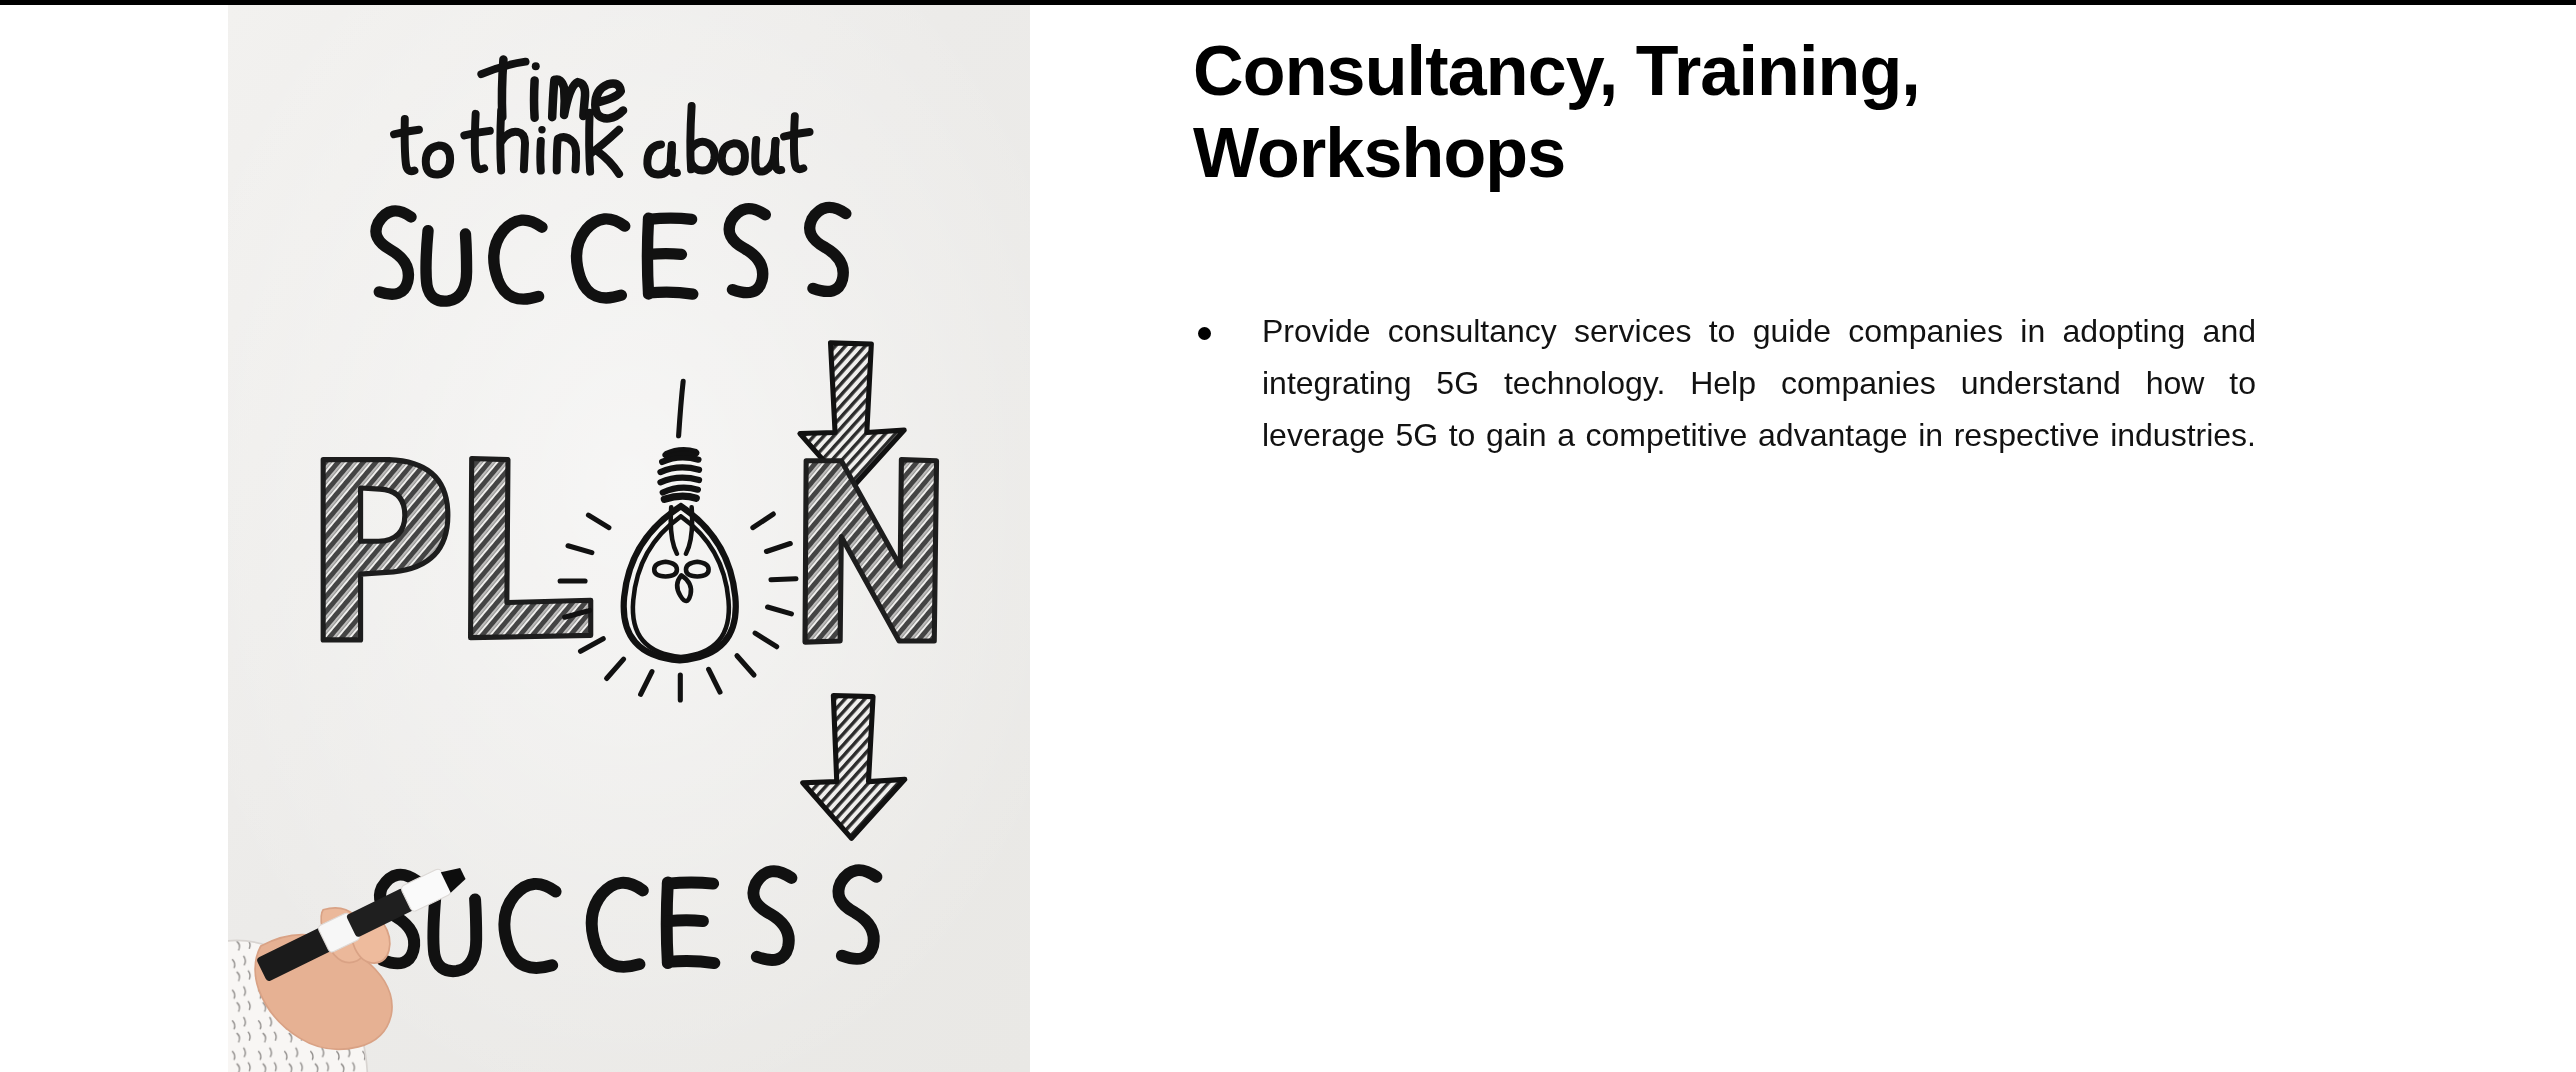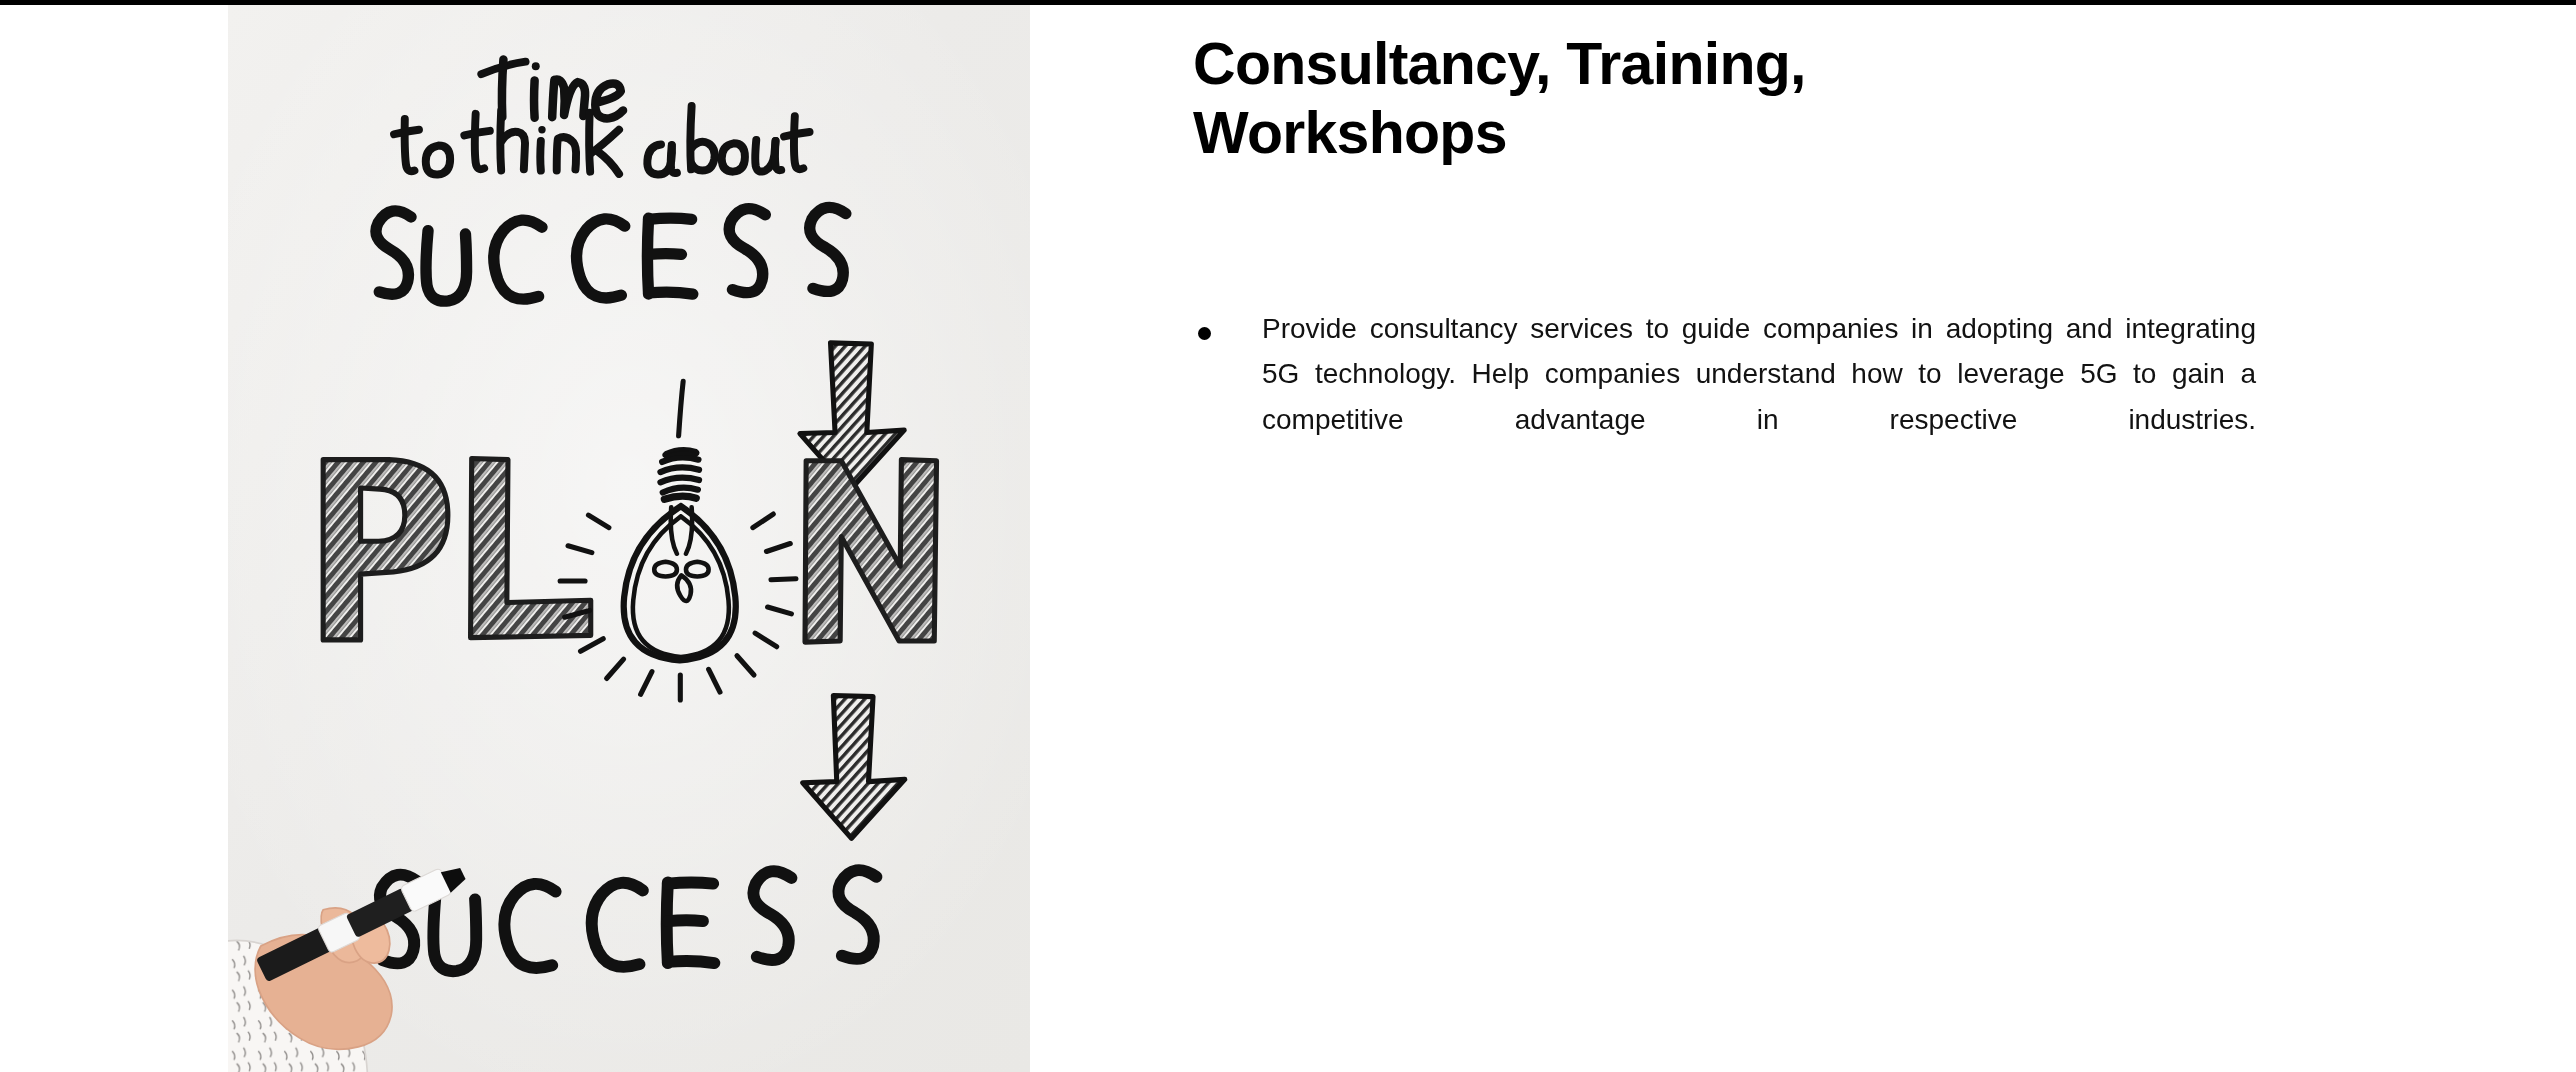--- a/index.html
+++ b/index.html
@@ -52,21 +52,21 @@
   }
 
   .slide-title {
     position: absolute;
     left: 0;
     top: 29.5px;
     width: 1071px;
     margin: 0;
     font-family: "Liberation Sans", sans-serif;
     font-weight: 700;
-    font-size: 59px;
+    font-size: 70px;
     line-height: 1.18;
     letter-spacing: -0.012em;
     color: #000000;
     white-space: pre-line;
   }
 
   .bullet-list {
     position: absolute;
     left: 0;
     top: 306px;
@@ -90,21 +90,21 @@
     width: 13px;
     height: 13px;
     border-radius: 50%;
     background: #000000;
   }
   .bullet-text {
     display: block;
     width: 994px;
     font-family: "Liberation Sans", sans-serif;
     font-weight: 400;
-    font-size: 28px;
+    font-size: 32px;
     line-height: 1.62;
     color: #121212;
     text-align: justify;
     text-justify: inter-word;
     -webkit-hyphens: none;
     hyphens: none;
   }
   
   .bullet-text::after {
     content: "";

